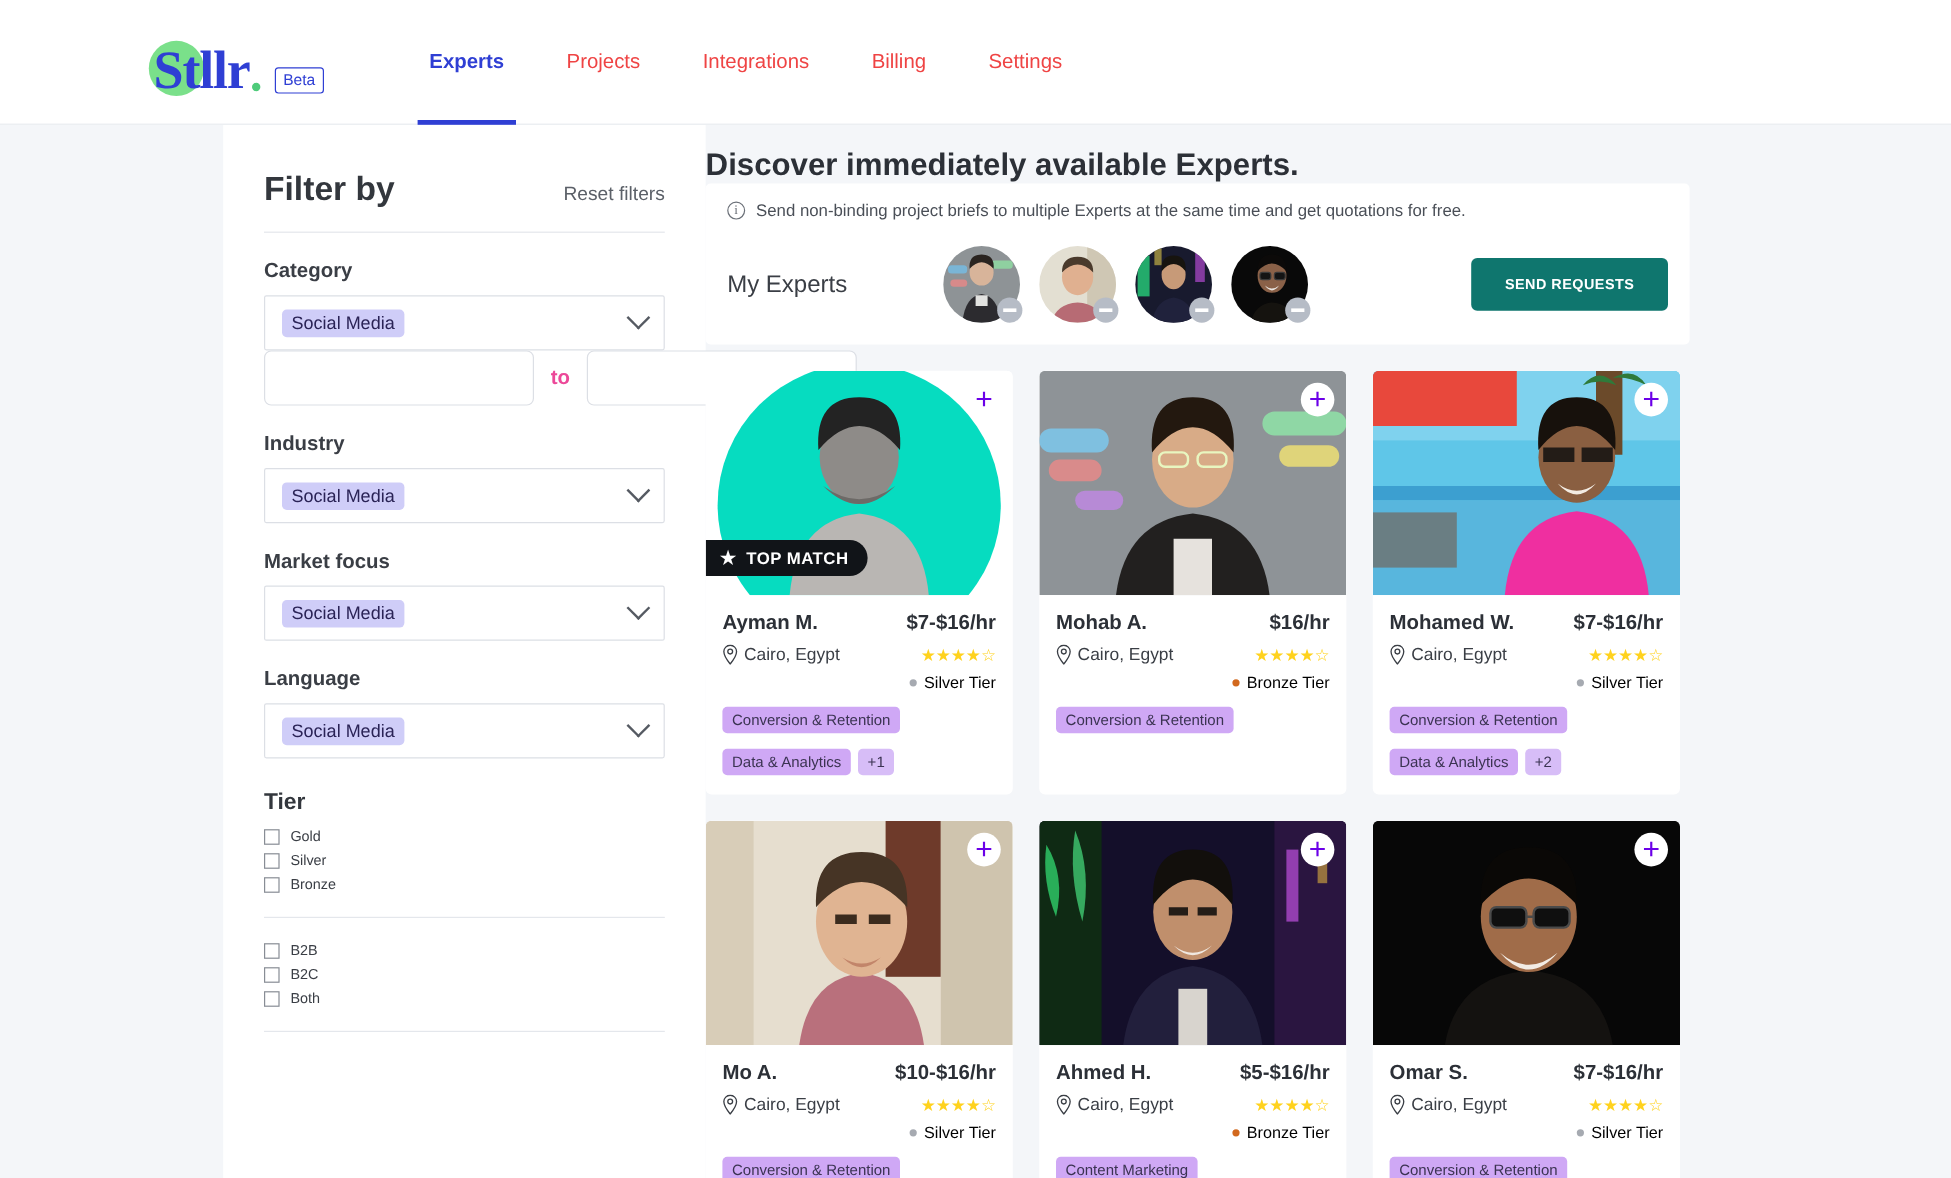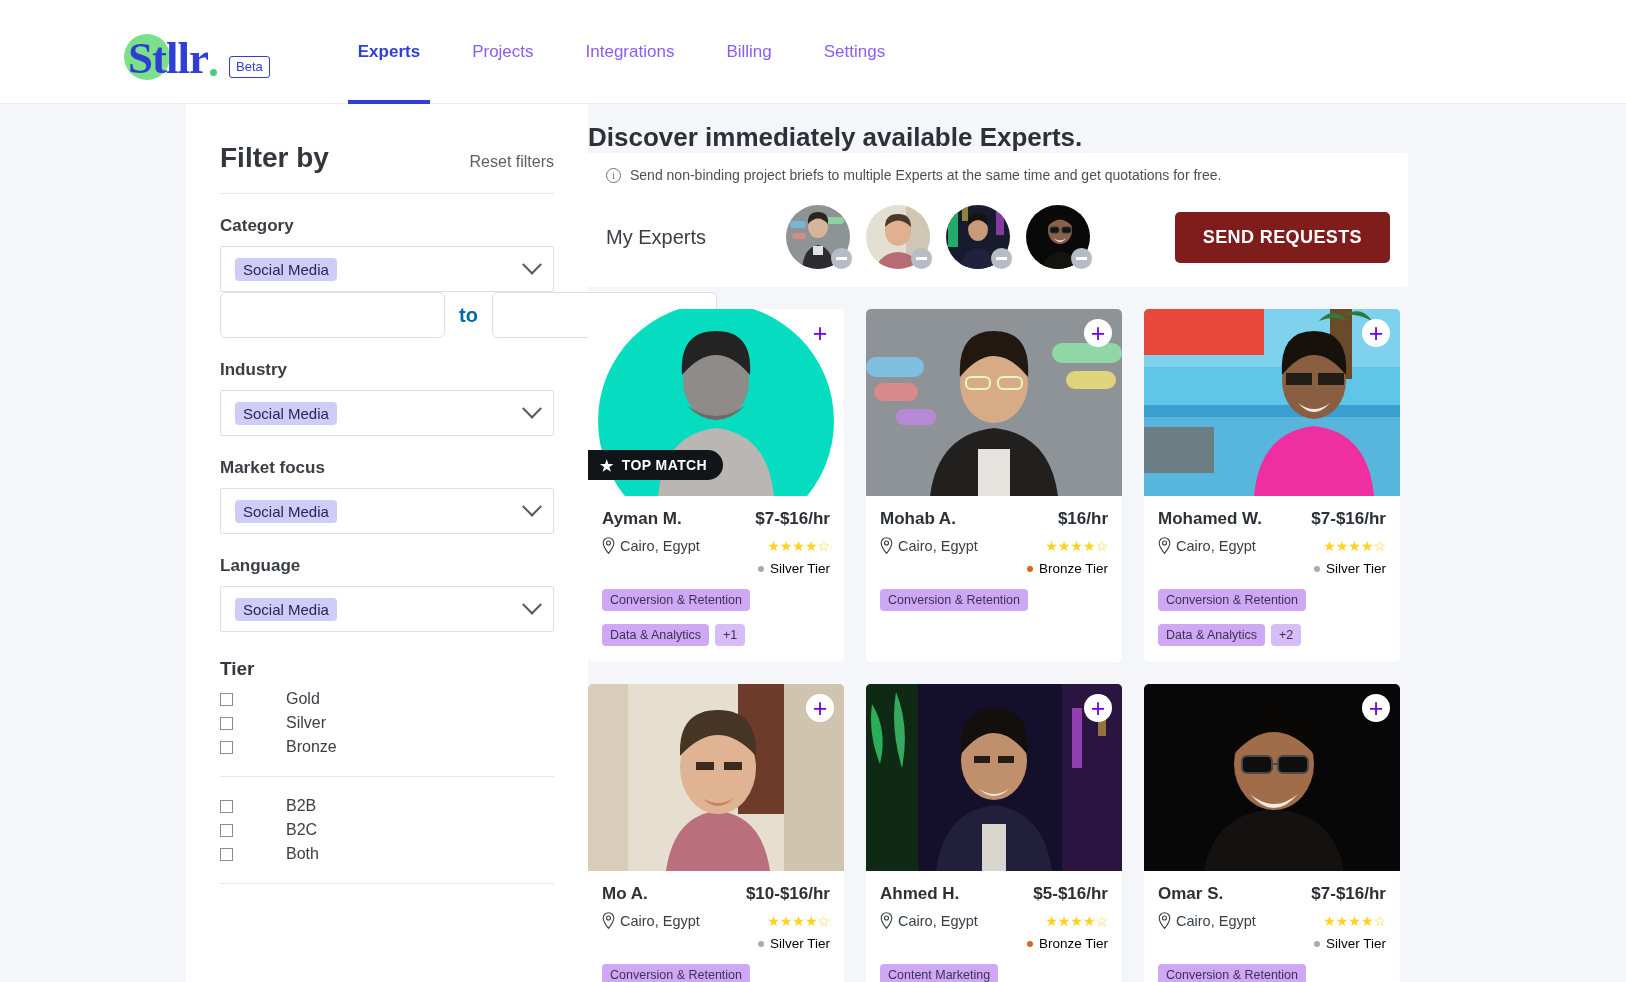--- a/index.html
+++ b/index.html
@@ -44,21 +44,21 @@
     margin-bottom: 8px;
   }
   .beta-badge {
     margin-left: 12px; margin-top: 18px;
     border: 1.5px solid #2f3fd4; color: #2f3fd4;
     font-size: 13px; padding: 1px 6px; border-radius: 3px;
     line-height: 1.35;
   }
   .nav-items { display: flex; margin-left: 62px; height: 104px; }
   .nav-item {
-    font-size: 17px; color: #8b5cf6; padding: 0 26px;
+    font-size: 17px; color: #ef4444; padding: 0 26px;
     display: flex; align-items: center; justify-content: center;
     height: 100%; cursor: pointer; position: relative;
   }
   .nav-item.active { color: #2f3fd4; font-weight: bold; }
   .nav-item.active::after {
     content: ""; position: absolute; left: 16px; right: 16px; bottom: 0;
     height: 4px; background: #2f3fd4;
   }
   
   .page { display: flex; height: 878px; }
@@ -82,25 +82,25 @@
     padding: 3px 8px; border-radius: 4px;
   }
   .chev { width: 14px; height: 14px; border-right: 2px solid #555a62; border-bottom: 2px solid #555a62;
           transform: rotate(45deg) translate(-3px,-3px); }
   .price-row { display: flex; align-items: center; gap: 14px; }
   .price-input {
     flex: 1; height: 46px; border: 1px solid #dcdfe5; border-radius: 6px;
     background: #fff; font-size: 15px; padding: 0 12px;
     font-family: "Liberation Sans", sans-serif; color: #33373d;
   }
-  .to-label { font-size: 20px; font-weight: bold; color: #0369a1; }
+  .to-label { font-size: 17px; font-weight: bold; color: #ec4899; }
   .section-title { font-size: 19px; font-weight: bold; color: #33373d; margin: 26px 0 10px 0; }
   .check-row { display: flex; align-items: center; gap: 9px; margin-bottom: 6px; cursor: pointer; }
   .check-box { width: 13px; height: 13px; border: 1.5px solid #888d95; background: #fff; }
-  .check-label { font-size: 16px; color: #3a3e45; margin-left: 44px; }
+  .check-label { font-size: 12px; color: #3a3e45; }
   .thin-hr { height: 1px; background: #e4e7ec; margin: 20px 0; }
   
   .main { flex: 1; padding: 0 0 0 0; margin-left: 0; }
   .main-inner { width: 820px; margin-left: 0; }
   .main-title {
     font-size: 26px; font-weight: bold; color: #2c3037;
     margin: 18px 0 0 0; padding-left: 0;
   }
   .experts-bar {
     background: #fff; border-radius: 4px; width: 820px;
@@ -120,22 +120,22 @@
     width: 64px; height: 64px; border-radius: 50%; overflow: hidden;
     display: block;
   }
   .minus-badge {
     position: absolute; right: -2px; bottom: 0;
     width: 21px; height: 21px; border-radius: 50%; background: #b6bcc6;
     display: flex; align-items: center; justify-content: center;
   }
   .minus-badge i { display: block; width: 11px; height: 2.4px; background: #ffffff; }
   .send-btn {
-    margin-left: auto; background: #7f1d1d; color: #fff;
-    font-size: 18px; font-weight: bold; letter-spacing: .4px;
+    margin-left: auto; background: #0f766e; color: #fff;
+    font-size: 12px; font-weight: bold; letter-spacing: .4px;
     padding: 15px 28px; border: none; border-radius: 5px; cursor: pointer;
     font-family: "Liberation Sans", sans-serif;
   }
   
   .cards {
     display: grid; grid-template-columns: repeat(3, 256px);
     gap: 22px 22px; margin-top: 22px; width: 820px;
   }
   .card { background: #fff; border-radius: 5px; overflow: hidden; position: relative; }
   .card-photo { height: 187px; position: relative; overflow: hidden; }

